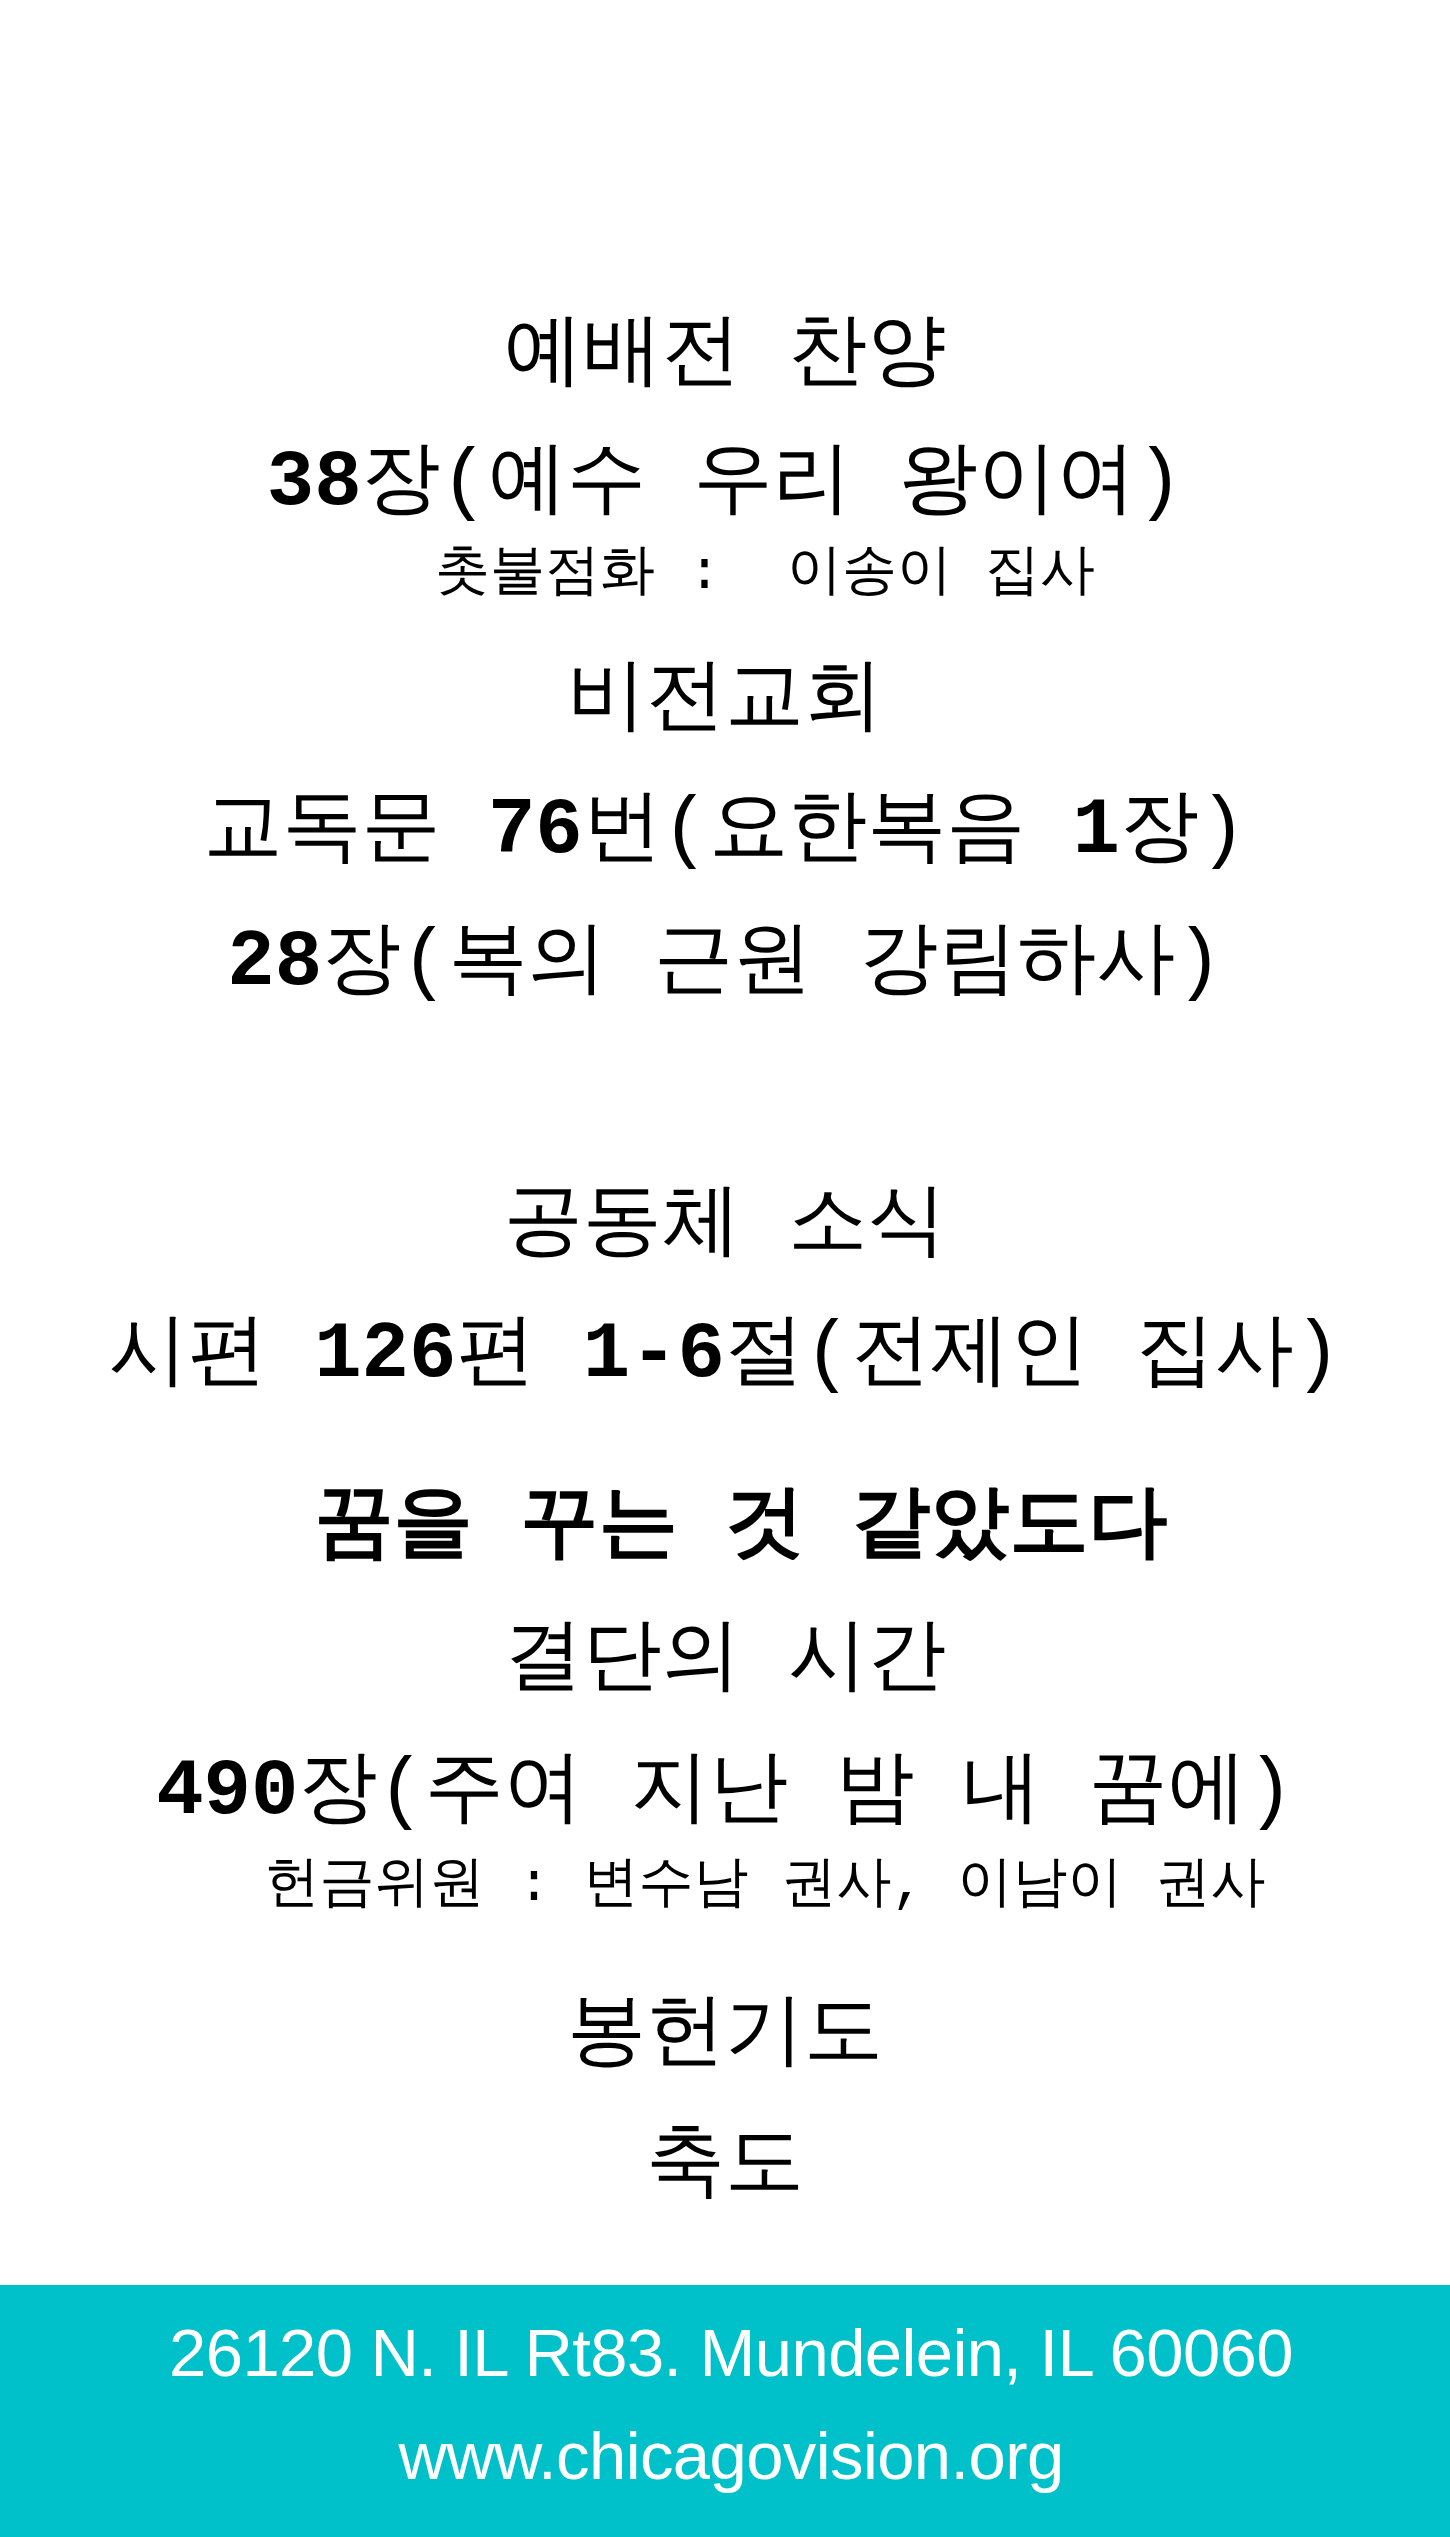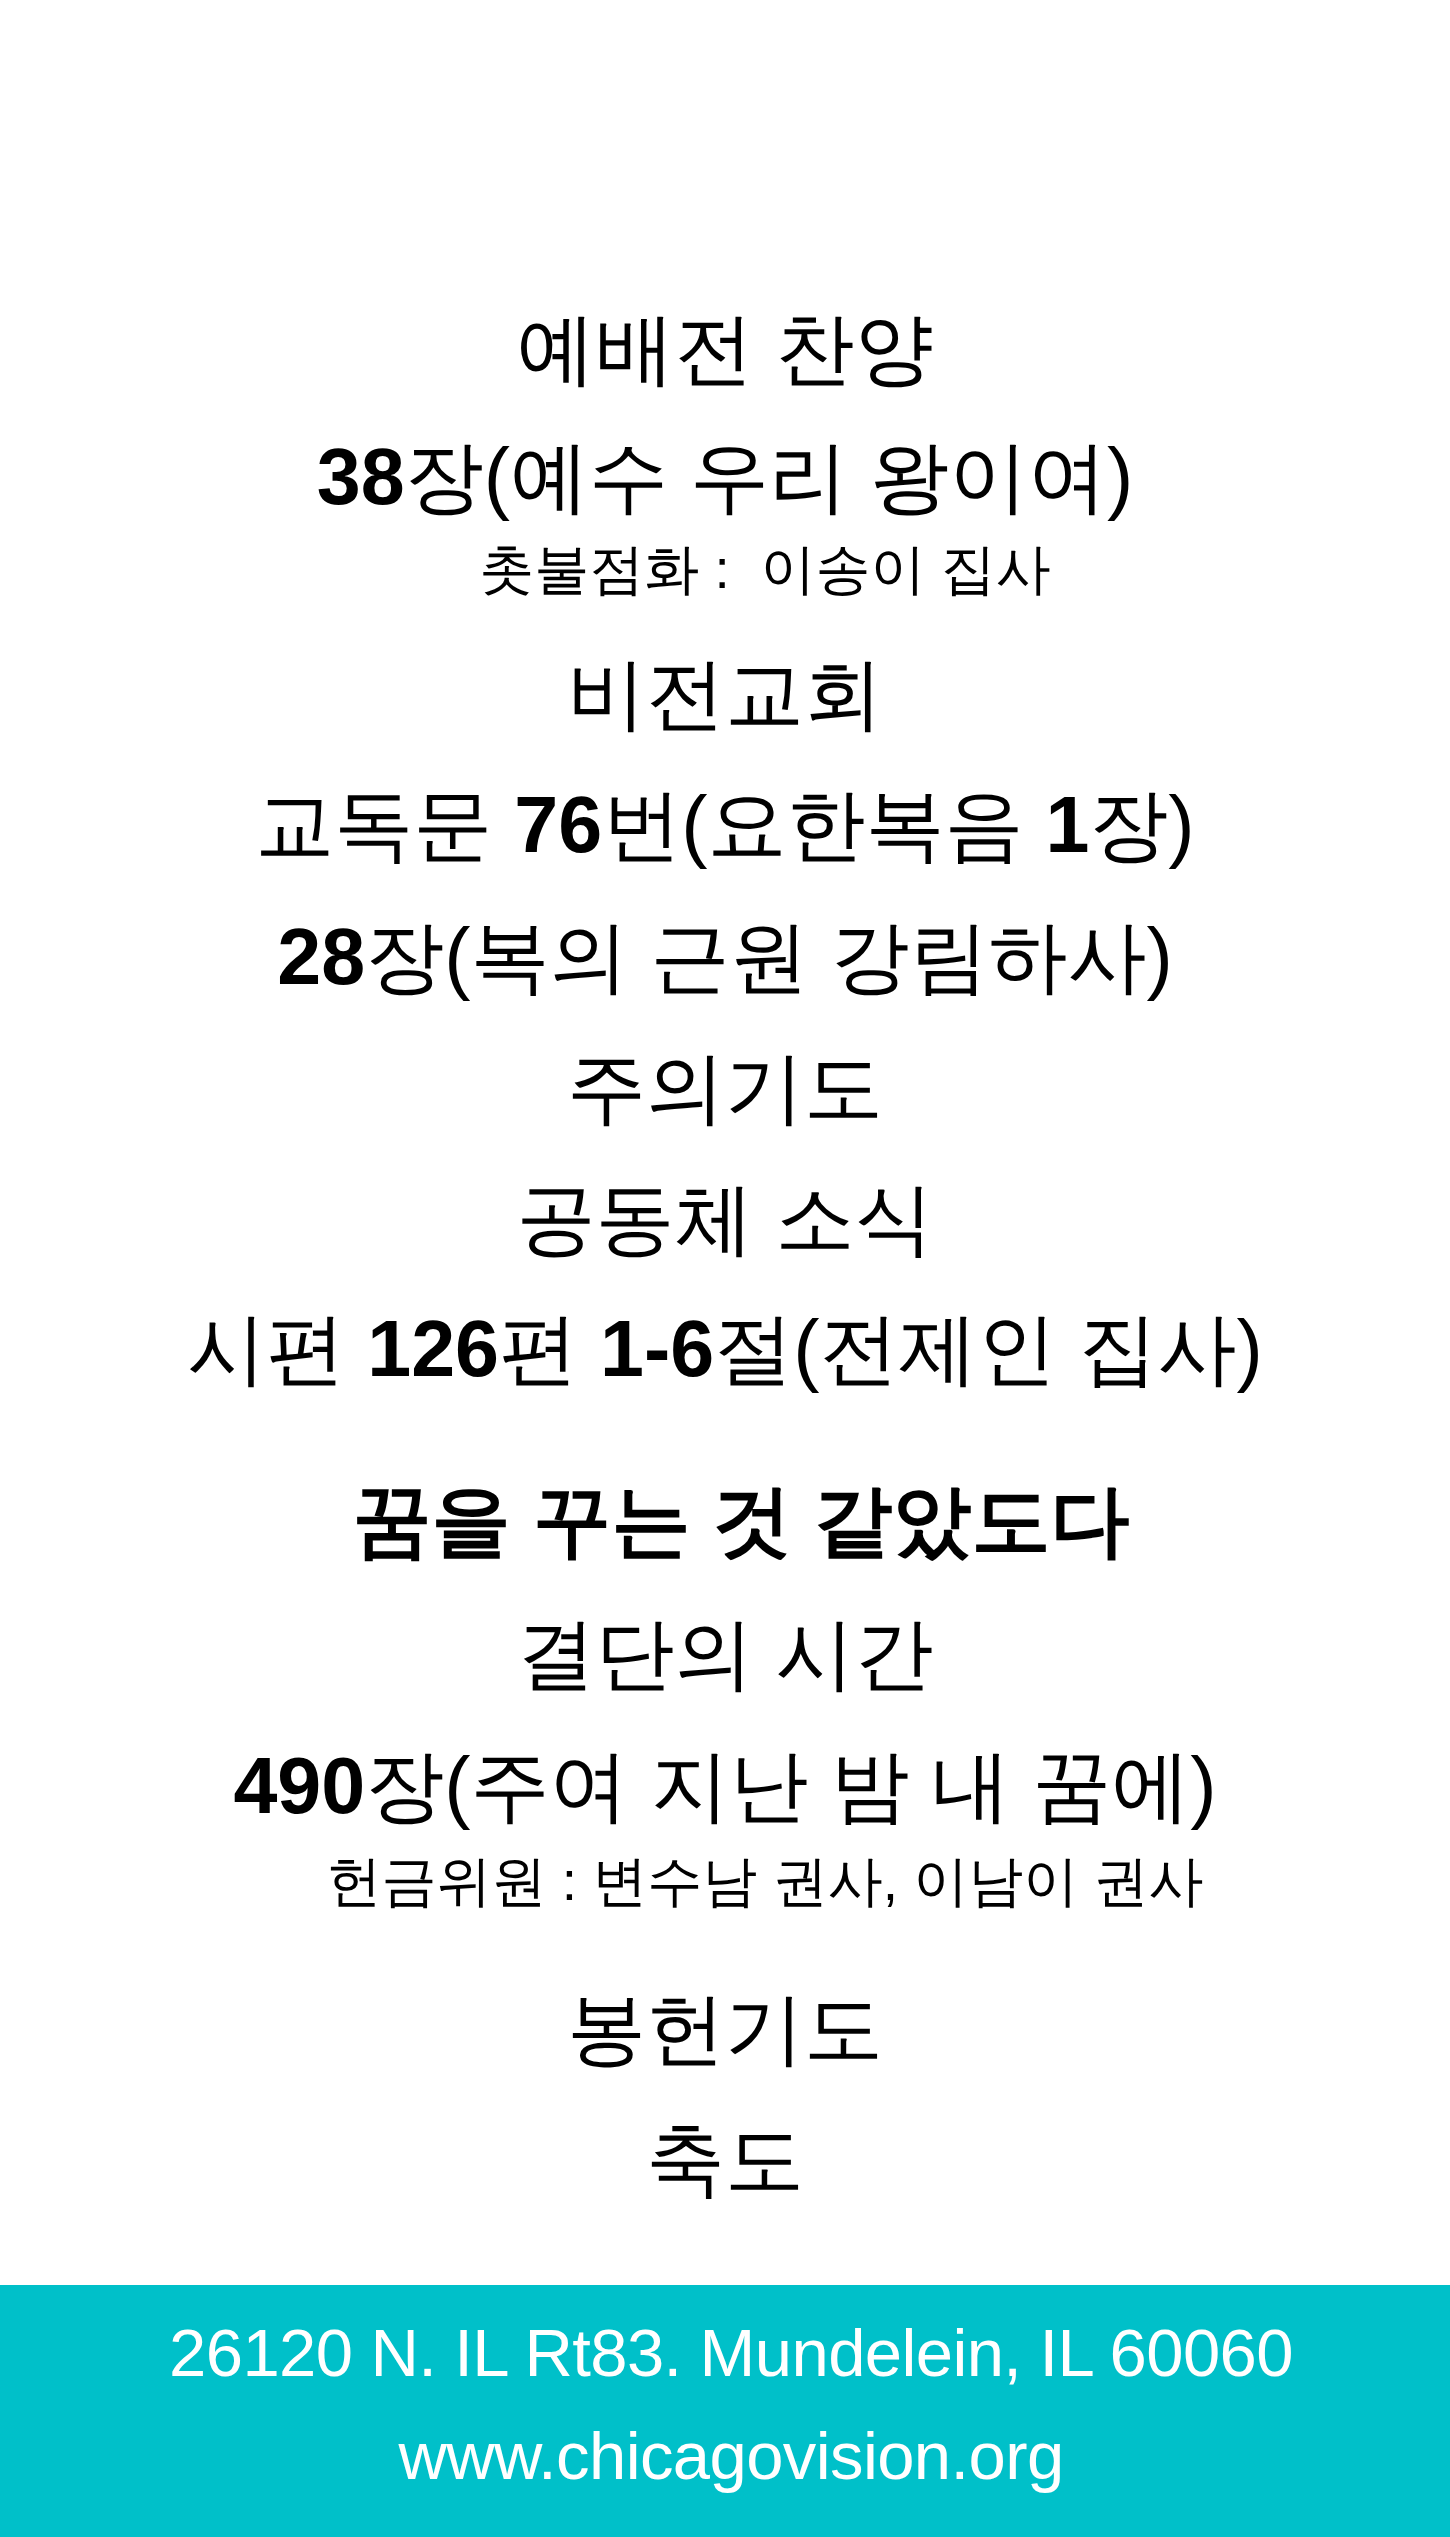--- a/index.html
+++ b/index.html
@@ -67,42 +67,41 @@
     width: 100%;
     text-align: center;
     transform: translateY(-50%);
     white-space: pre;
     font-size: 79px;
     font-weight: 400;
     color: #000000;
   }
   .line.sm { font-size: 55px; padding-left: 40px; }
   .line.title-bold { font-weight: 800; margin-left: 16px; }
-  .seg { white-space: pre; }
+  .seg { white-space: pre; font-family: Liberation Mono, monospace; }
   .seg.b { font-weight: 800; }
 </style>
 </head>
 <body>
 
 <div class="page">
 
 
   <div class="line" style="top:350px"><span class="seg">예배전 찬양</span></div>
 
   <div class="line" style="top:478px"><span class="seg b">38</span><span class="seg">장(예수 우리 왕이여)</span></div>
 
   <div class="line sm" style="top:570px"><span class="seg">촛불점화 :  이송이 집사</span></div>
 
   <div class="line" style="top:695px"><span class="seg">비전교회</span></div>
 
   <div class="line" style="top:826px"><span class="seg">교독문 </span><span class="seg b">76</span><span class="seg">번(요한복음 </span><span class="seg b">1</span><span class="seg">장)</span></div>
 
   <div class="line" style="top:958px"><span class="seg b">28</span><span class="seg">장(복의 근원 강림하사)</span></div>
 
-  <div class="line" style="top:1089px"><span class="seg">주의기도</span></div>
 
   <div class="line" style="top:1220px"><span class="seg">공동체 소식</span></div>
 
   <div class="line" style="top:1350px"><span class="seg">시편 </span><span class="seg b">126</span><span class="seg">편 </span><span class="seg b">1-6</span><span class="seg">절(전제인 집사)</span></div>
 
   <div class="line title-bold" style="top:1522px"><span class="seg b">꿈을 꾸는 것 같았도다</span></div>
 
   <div class="line" style="top:1655px"><span class="seg">결단의 시간</span></div>
 
   <div class="line" style="top:1787px"><span class="seg b">490</span><span class="seg">장(주여 지난 밤 내 꿈에)</span></div>

